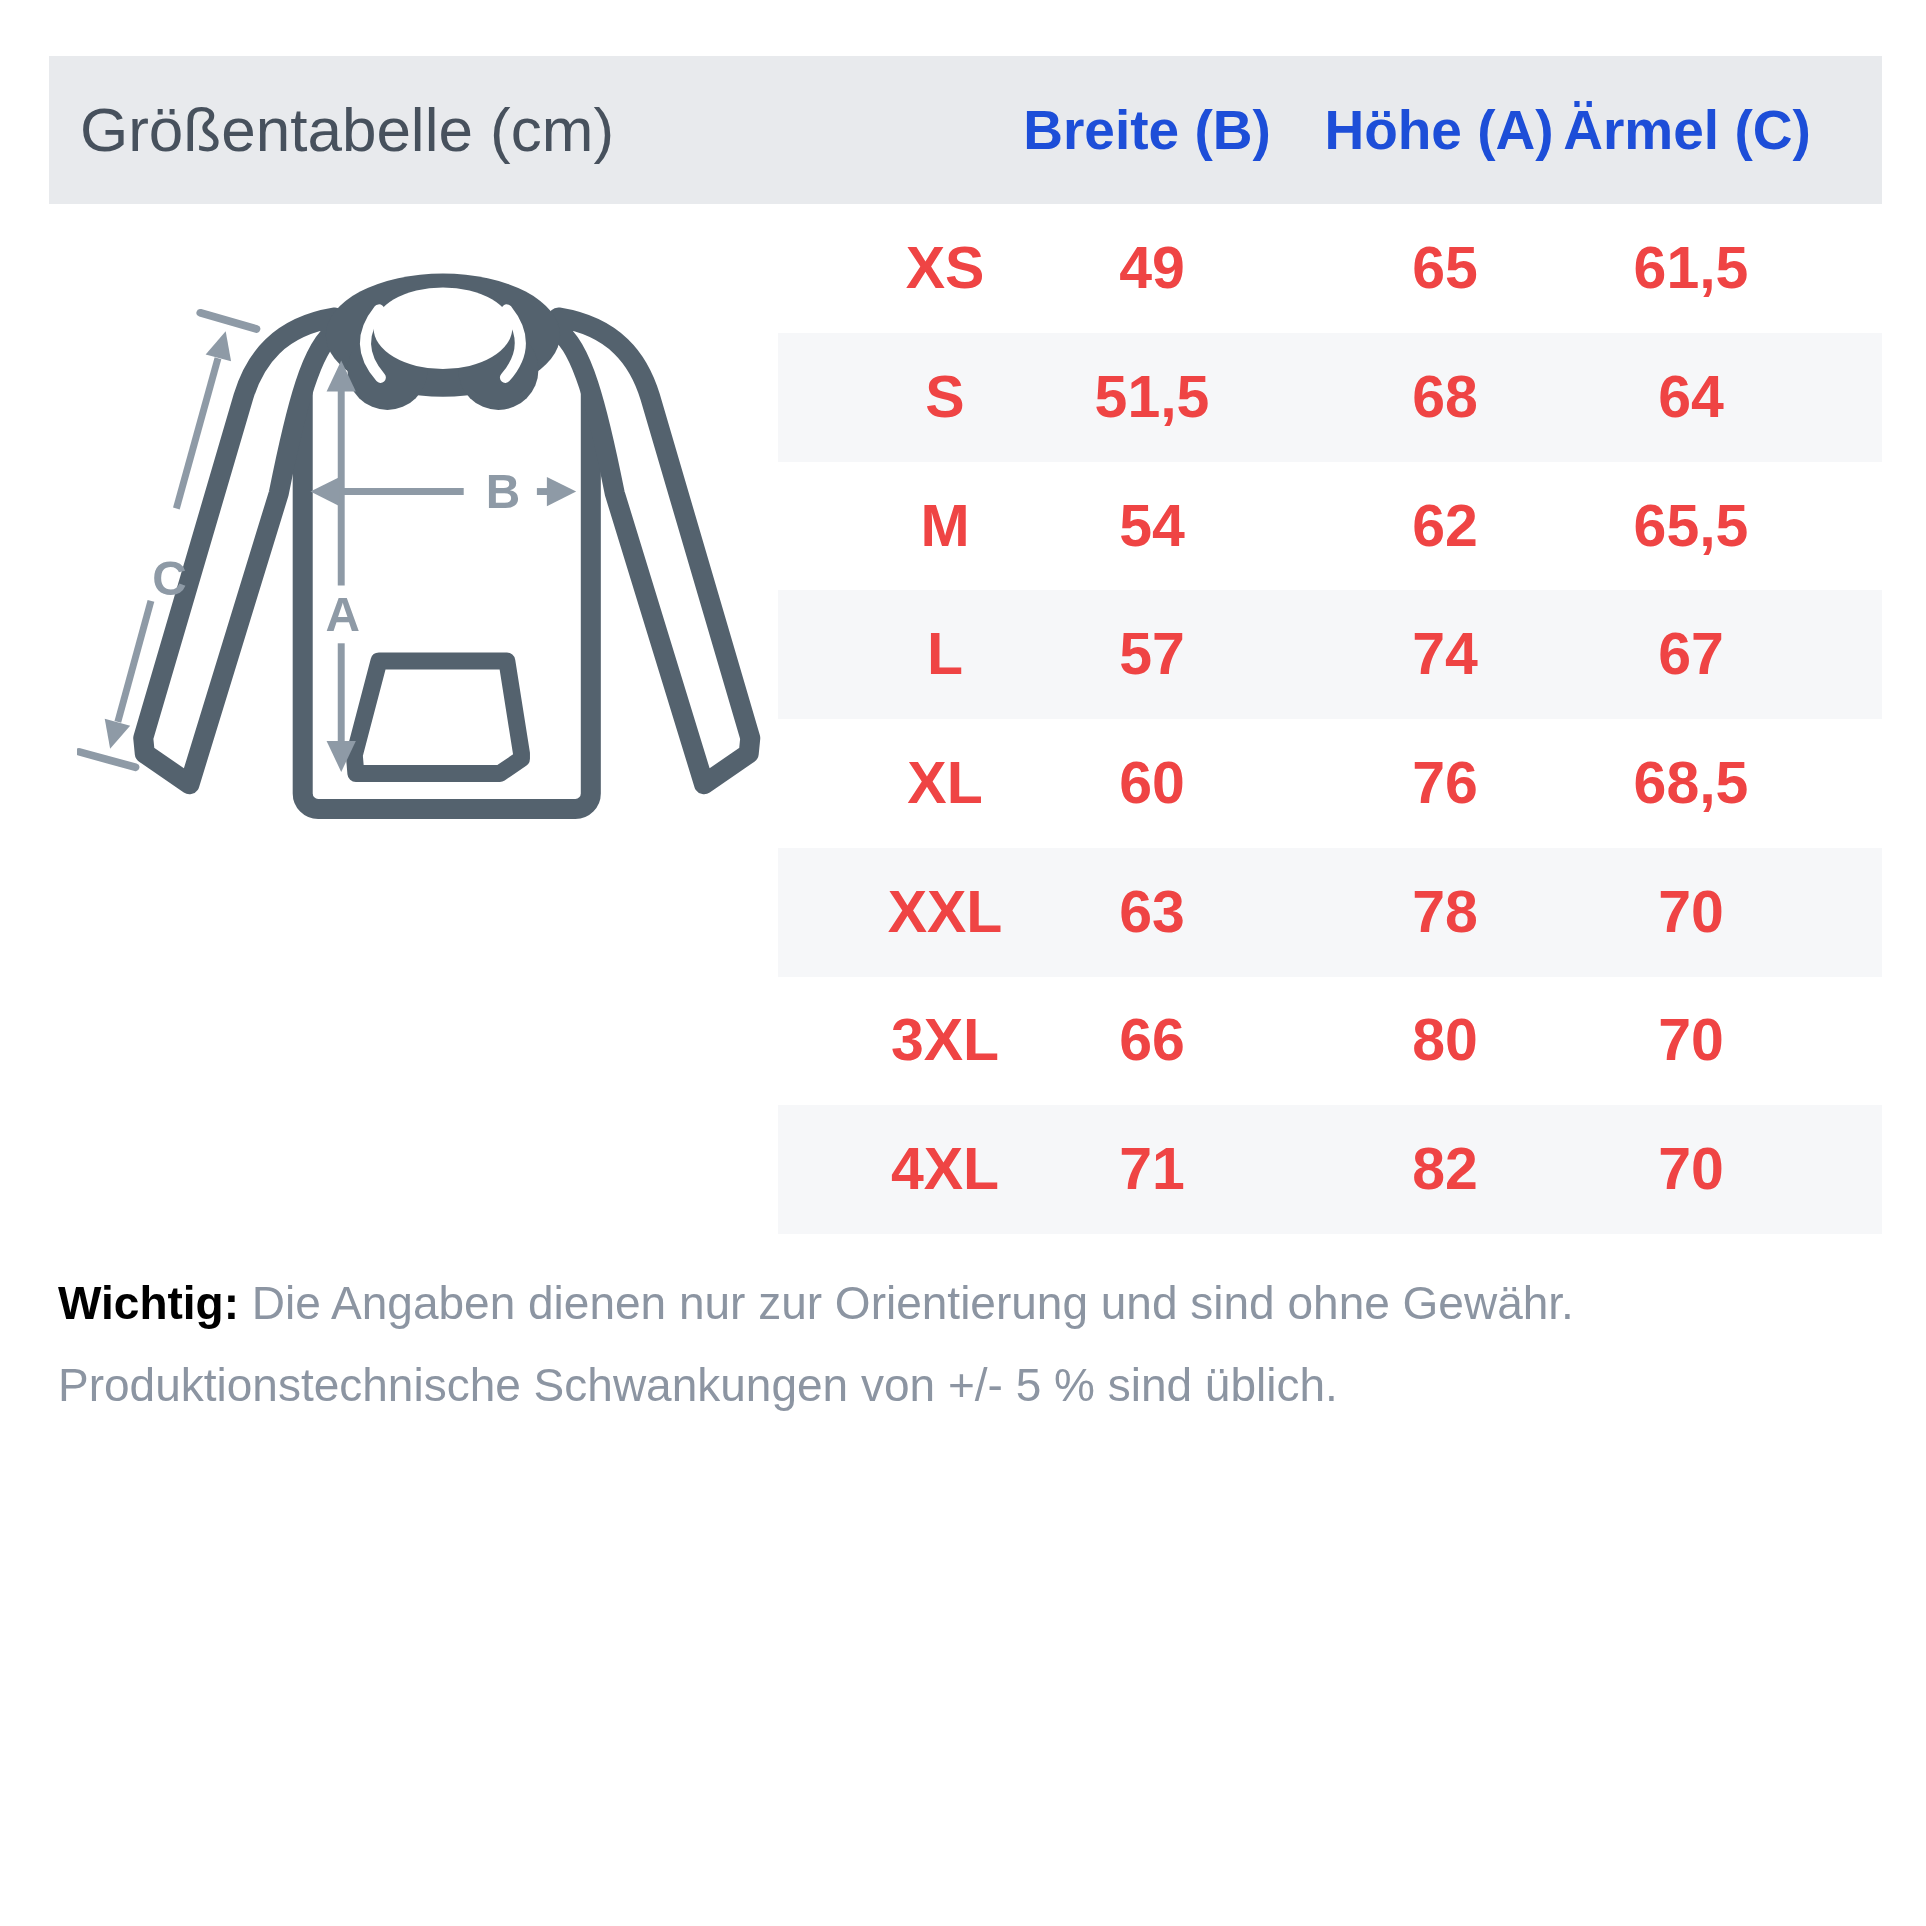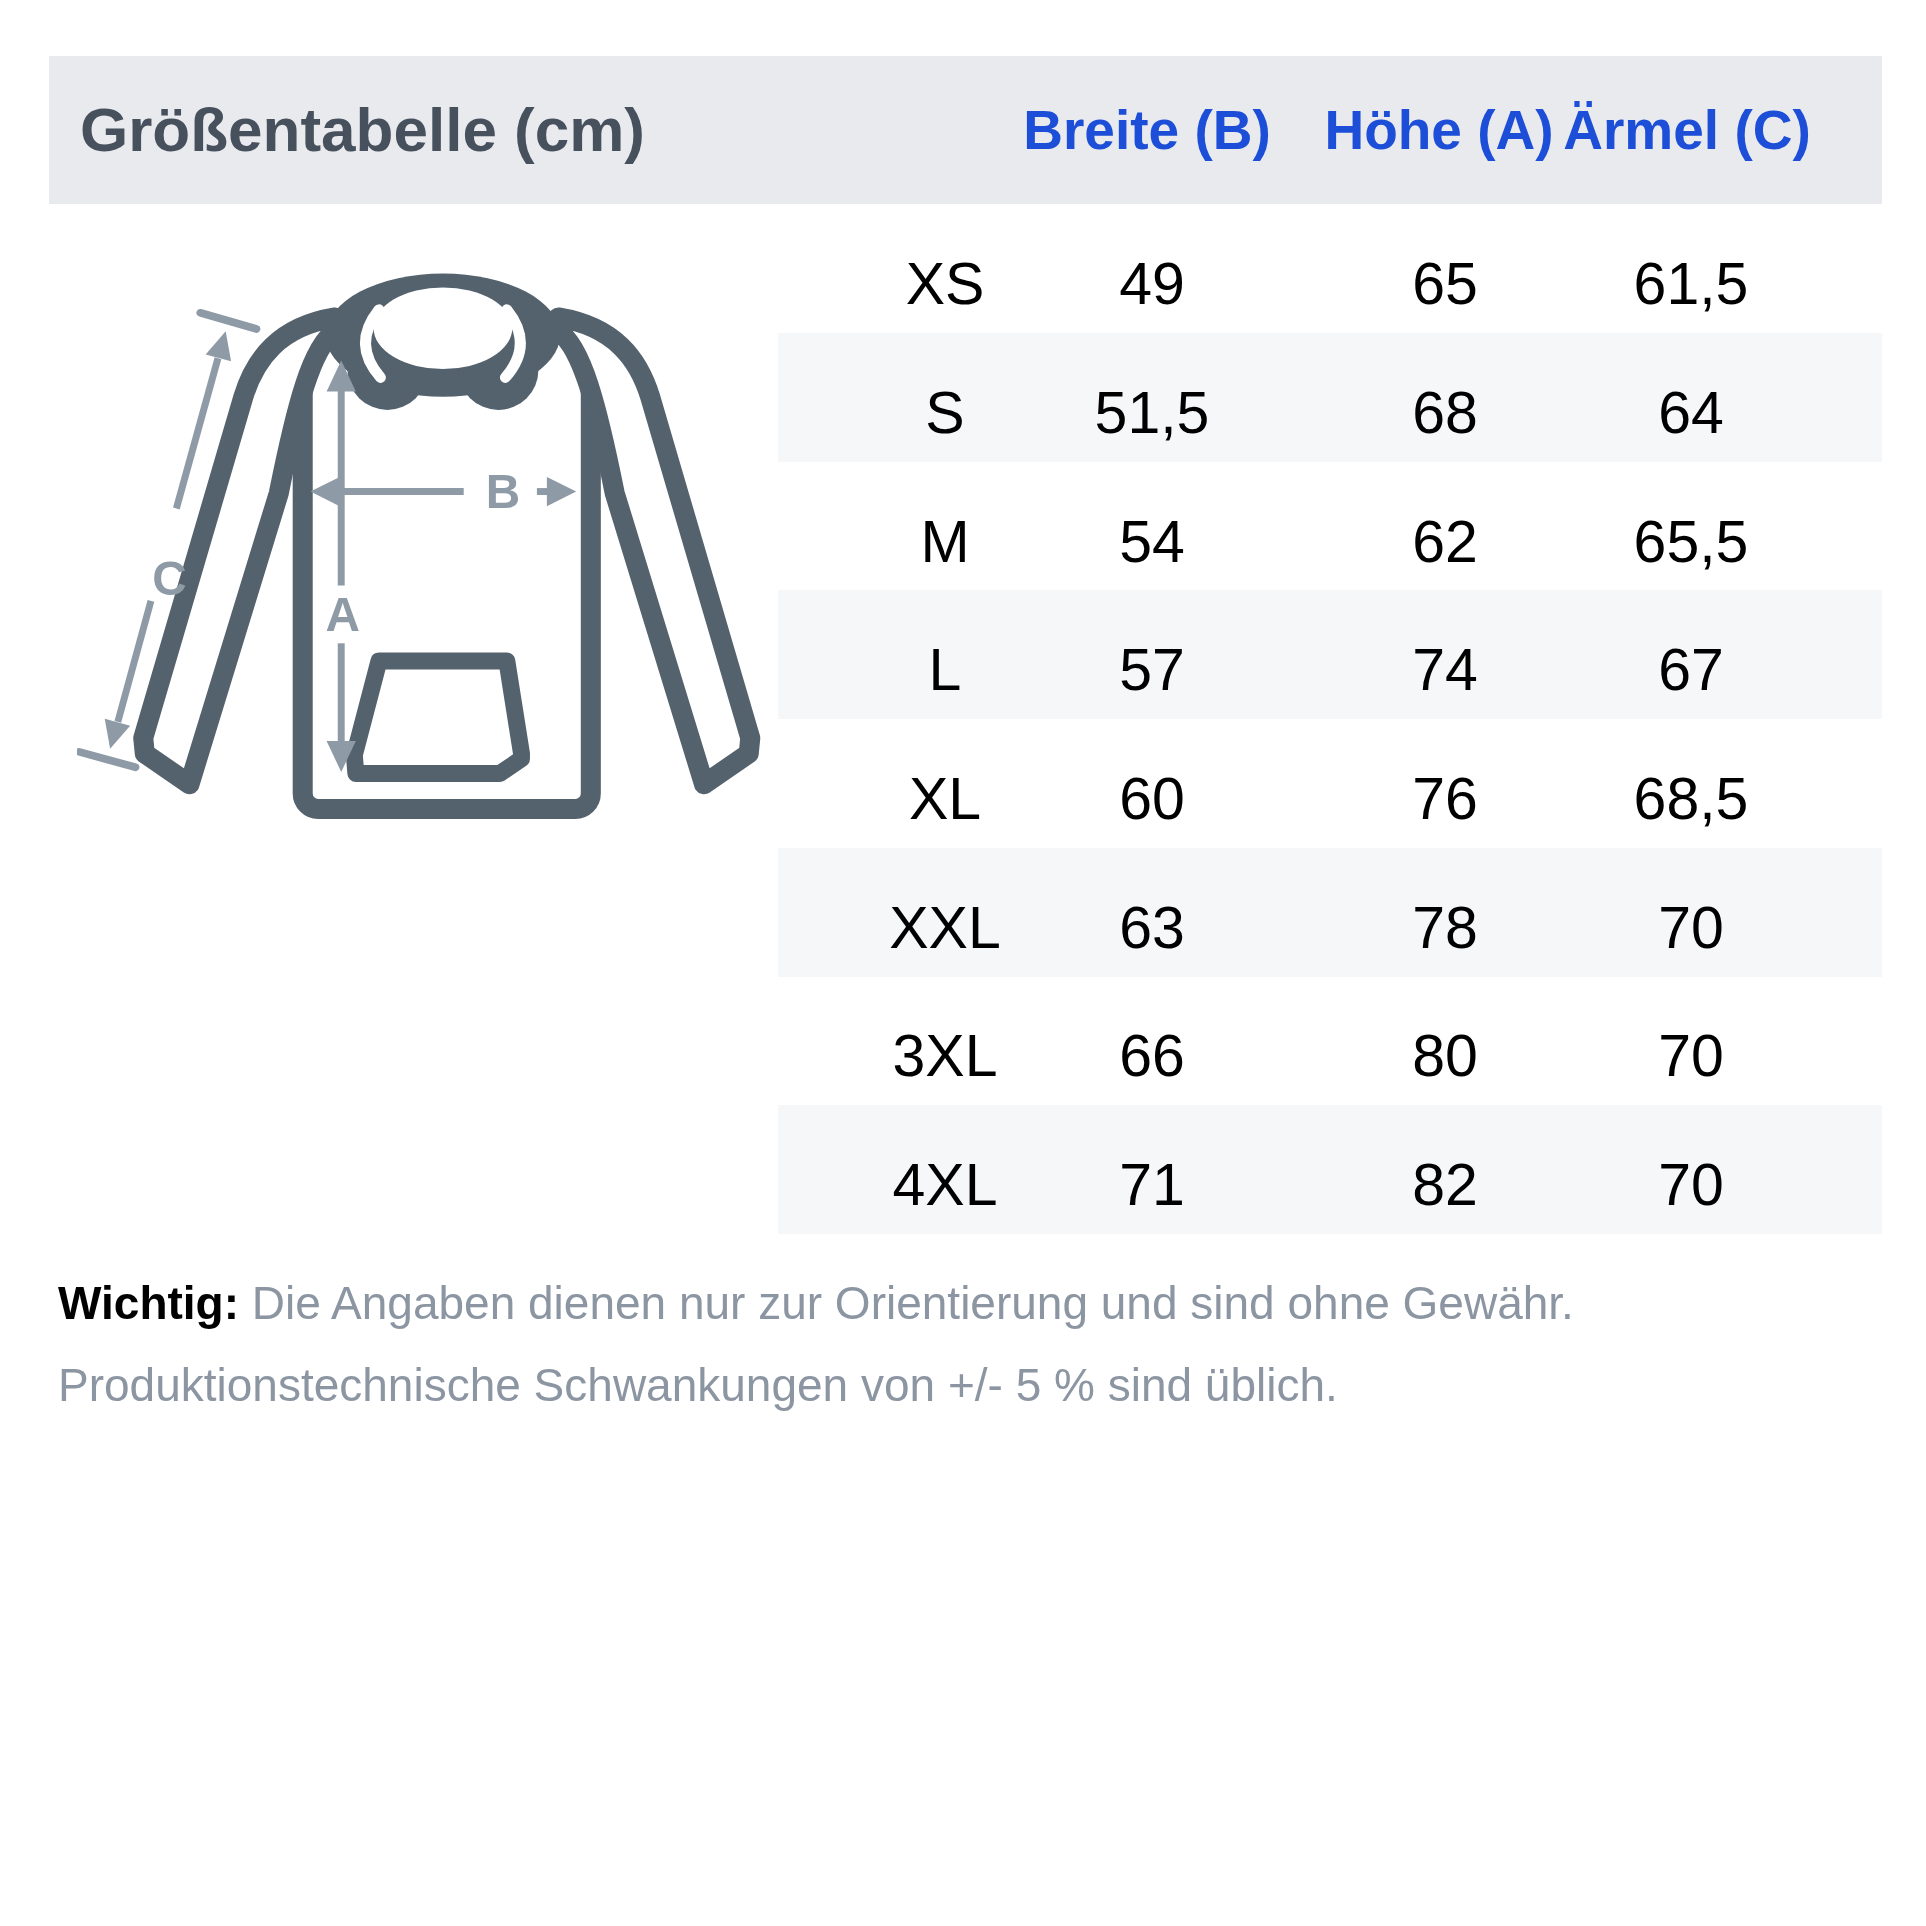--- a/index.html
+++ b/index.html
@@ -8,37 +8,37 @@
     font-family:"Liberation Sans","DejaVu Sans",sans-serif;
     -webkit-font-smoothing:antialiased;
   }
   
   .band{
     position:absolute;left:49px;top:56px;width:1833px;height:148px;
     background:#e8eaed;
   }
   .title{
     position:absolute;left:80px;top:56px;height:148px;line-height:148px;
-    font-size:62px;font-weight:700;color:#47515d;white-space:nowrap;
+    font-size:62px;font-weight:400;color:#47515d;white-space:nowrap;
   }
   .col-header{
     position:absolute;top:56px;height:148px;line-height:148px;
     transform:translateX(-50%);
     font-size:55px;font-weight:700;color:#1d4ed8;white-space:nowrap;
   }
   
   .row{position:absolute;left:0;width:1926px;height:129px;}
   .row .stripe{
     position:absolute;left:778px;top:0;width:1104px;height:129px;
     background:#f6f7f9;
   }
   .cell{
-    position:absolute;top:16px;height:129px;line-height:129px;
+    position:absolute;top:0;height:129px;line-height:129px;
     transform:translateX(-50%);
-    font-size:59px;font-weight:400;color:#000000;white-space:nowrap;
+    font-size:59px;font-weight:700;color:#ef4444;white-space:nowrap;
   }
   
   .footer{
     position:absolute;left:58px;top:1262px;width:1811px;
     font-size:46px;line-height:82px;color:#8c95a2;font-weight:400;
   }
   .footer b{font-weight:700;color:#000000;}
   
   .diagram{position:absolute;left:77px;top:254px;width:701px;height:586px;}
   .garment{fill:#ffffff;stroke:#54626e;stroke-width:26;stroke-linejoin:round;}

